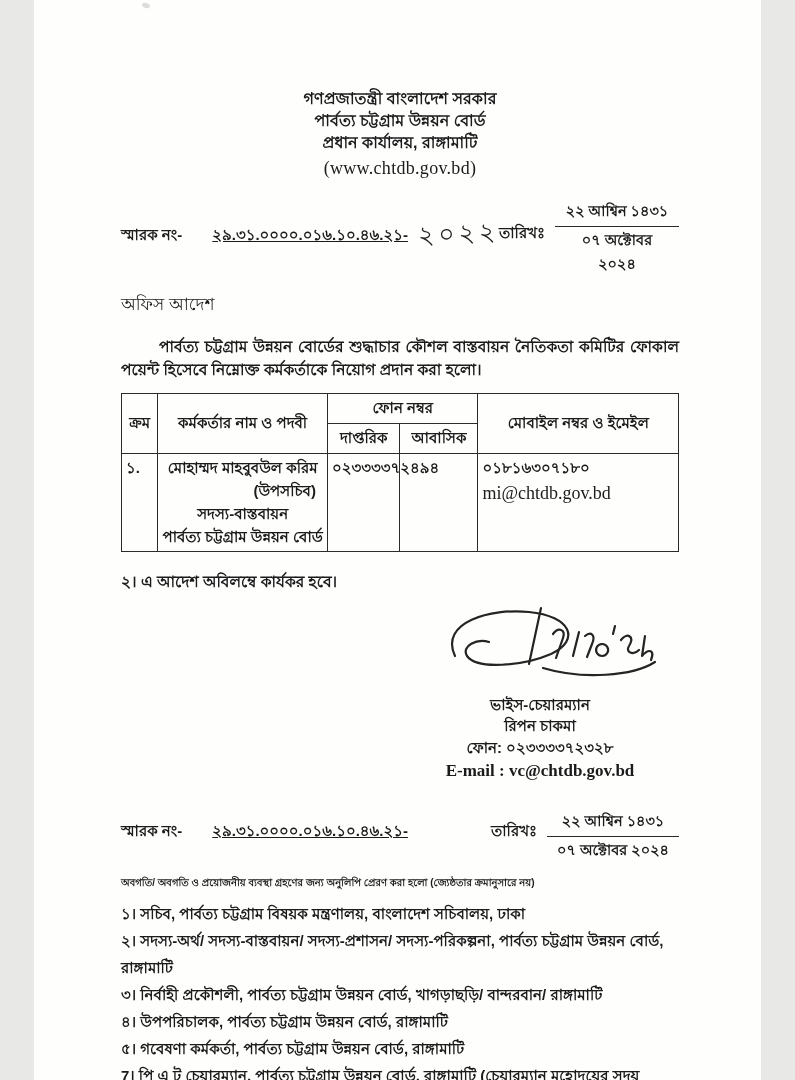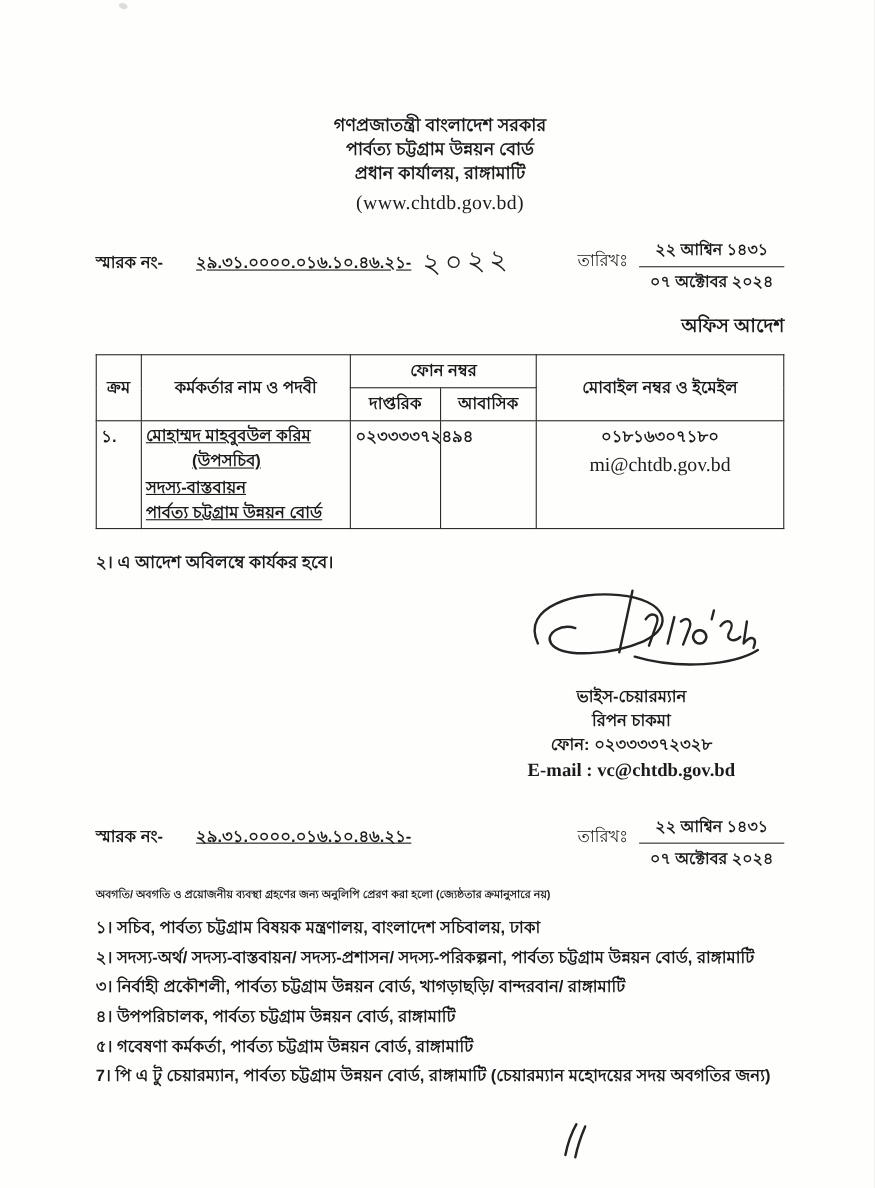--- a/index.html
+++ b/index.html
@@ -1,62 +1,62 @@
 <!DOCTYPE html>
 <html><head>
 <meta charset="utf-8">
 <style>
   html,body{margin:0;padding:0;background:#e8e8e6;}
   .page{
     position:relative;
-    width:795px;height:1080px;
+    width:727px;height:1080px;
     margin:0 auto;
     background:#fefefd;
     color:#1b1b1b;
     font-family:"Liberation Sans", sans-serif;
     overflow:hidden;
     box-sizing:border-box;
-    padding:16px 82px 0 87px;
+    padding:0 82px 0 87px;
   }
   .speck{position:absolute;left:108px;top:3px;width:8px;height:5px;
     background:#b9b9b6;border-radius:50%;opacity:.5;transform:rotate(20deg);}
   
   .doc-header{padding-top:88px;text-align:center;line-height:22px;}
   .doc-header .bn{font-size:16px;font-weight:700;}
   .doc-header .website{font-family:"Liberation Serif", serif;font-weight:400;
     font-size:18px;margin-top:3px;letter-spacing:.3px;}
   
   .memo-row{display:flex;justify-content:space-between;align-items:center;margin-top:10px;}
   .memo-left{font-size:15px;font-weight:700;white-space:nowrap;}
   .memo-left .num{margin-left:30px;text-decoration:underline;}
   .handwritten{
     display:inline-block;font-size:25px;font-weight:400;letter-spacing:4px;
     transform:rotate(-3deg) translateY(2px);margin-left:10px;
     font-family:"DejaVu Sans", sans-serif;color:#222;
   }
   .date-block{display:flex;align-items:center;gap:10px;}
-  .date-label{font-size:15px;font-weight:400;}
+  .date-label{font-size:15px;font-weight:700;}
   .date-stack{display:inline-block;text-align:center;font-size:14.5px;font-weight:700;}
   .date-top{display:block;border-bottom:1.3px solid #2a2a2a;padding:0 10px 2px;margin-top:11px;}
   .date-bottom{display:block;padding:2px 10px 0;}
   
-  .title{font-size:17px;font-weight:700;text-align:right;margin:14px 0 0;}
+  .title{font-size:17px;font-weight:400;text-align:left;margin:14px 0 0;}
   .body-par{font-size:15.5px;font-weight:700;line-height:1.5;text-align:justify;
     text-indent:38px;margin:16px 0 0;}
   
   table.officer{border-collapse:collapse;width:100%;margin-top:11px;table-layout:fixed;}
   table.officer th,table.officer td{border:1.4px solid #2b2b2b;font-size:15px;
     font-weight:700;padding:2px 4px;}
   table.officer th{text-align:center;font-weight:700;}
   td.serial{vertical-align:top;text-align:left;padding:6px 2px 6px 6px;height:84px;}
-  td.name-cell{vertical-align:top;text-align:left;padding-top:6px;line-height:1.55;text-decoration:underline;}
+  td.name-cell{vertical-align:top;text-align:center;padding-top:6px;line-height:1.55;}
   td.name-cell .l2{transform:translateX(42px);}
   td.phone-cell{vertical-align:top;text-align:left;padding:6px 2px 0 6px;}
   td.res-cell{vertical-align:top;}
-  td.mobile-cell{vertical-align:top;text-align:center;padding-top:6px;margin-top:33px;}
+  td.mobile-cell{vertical-align:top;text-align:left;padding-top:6px;margin-top:33px;}
   td.mobile-cell .email{font-family:"Liberation Serif", serif;font-weight:400;
     font-size:18px;margin-top:2px;}
   
   .clause{font-size:15.5px;font-weight:700;margin:18px 0 0;}
   
   .sig-block{width:230px;text-align:center;font-size:15px;font-weight:700;line-height:1.45;}
   .sig-top{margin:4px 24px 0 auto;}
   .sig-top svg{display:block;margin:0 auto -24px;}
   .sig-bottom{margin:26px 78px 0 auto;}
   .sig-bottom svg{display:block;margin:0 auto 4px;}
@@ -89,20 +89,21 @@
       <span class="date-label">তারিখঃ</span>
       <span class="date-stack">
         <span class="date-top">২২ আশ্বিন ১৪৩১</span>
         <span class="date-bottom">০৭ অক্টোবর ২০২৪</span>
       </span>
     </div>
   </div>
 
   <h1 class="title">অফিস আদেশ</h1>
 
+  <p class="body-par">পার্বত্য চট্টগ্রাম উন্নয়ন বোর্ডের শুদ্ধাচার কৌশল বাস্তবায়ন নৈতিকতা কমিটির ফোকাল পয়েন্ট হিসেবে নিম্নোক্ত কর্মকর্তাকে নিয়োগ প্রদান করা হলো।</p>
 
   <table class="officer">
     <colgroup>
       <col style="width:6.5%">
         <col style="width:30.5%">
         <col style="width:13%">
         <col style="width:14%">
         <col style="width:36%">
     </colgroup>
     <tbody>

